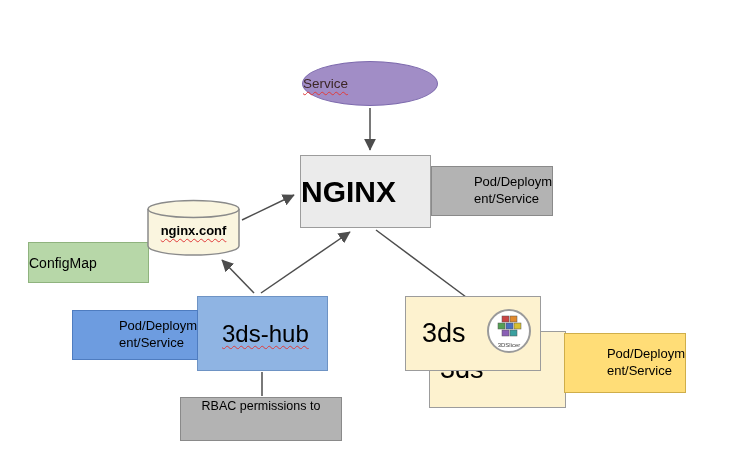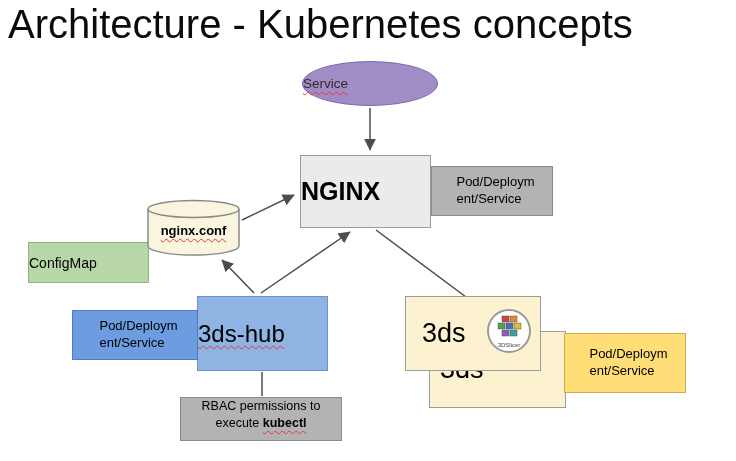--- a/index.html
+++ b/index.html
@@ -16,31 +16,31 @@
   #title {
     position:absolute; left:8px; top:2px; width:728px;
     font-size:40px; color:#0b0b0b; white-space:nowrap; z-index:3;
   }
   #service {
     left:302px; top:61px; width:136px; height:45px;
     background:#a18dc6; border-color:#7d6aad; border-radius:50%;
     font-size:13.5px; color:#3c2626;
   }
   #nginx  { left:300px; top:155px; width:131px; height:73px;
-    background:#ebebeb; font-weight:bold; font-size:25px; }
+    background:#ebebeb; font-weight:bold; font-size:30px; }
   .gray-pod { background:#b3b3b3; border-color:#8a8a8a; font-size:13px;
-    justify-content:center; padding-left:7px; text-align:left; }
+    justify-content:flex-end; padding-left:7px; text-align:left; }
   #nginx-pod { left:431px; top:166px; width:122px; height:50px; }
   #configmap { left:28px; top:210px; width:121px; height:41px;
     background:#b7d7a8; border-color:#8fb37e; font-size:14px;margin-top:32px; }
   #cylinder { position:absolute; left:146px; top:199px; width:95px; height:58px; z-index:3; }
   #cylinder-label { position:absolute; left:0; top:24px; width:95px;
     text-align:center; font-size:13px; color:#000;font-weight:bold; }
   #hub { left:197px; top:296px; width:131px; height:75px;
-    background:#8fb4e3; border-color:#6e93c4; font-size:24px; }
+    background:#8fb4e3; border-color:#6e93c4; font-size:24px;padding-left:24px; }
   #hub-pod { left:72px; top:310px; width:126px; height:50px;
     background:#6d9ce0; border-color:#4e7cc0; }
   #rbac { left:180px; top:397px; width:162px; height:44px;
     background:#b3b3b3; border-color:#8a8a8a; font-size:12.5px;
     flex-direction:column; line-height:1.35; }
   #app-back { left:429px; top:331px; width:137px; height:77px;
     background:#fdf2cf; z-index:2; justify-content:flex-start;
     padding-left:10px; font-size:27px; }
   #app { left:405px; top:296px; width:136px; height:75px;
     background:#fdf2cf; z-index:3; justify-content:flex-start;
@@ -68,21 +68,20 @@
       </marker>
     </defs>
     <line x1="370" y1="108" x2="370" y2="150" stroke="#4d4d4d" stroke-width="1.5" marker-end="url(#arrowhead)"></line>
     <line x1="242" y1="220" x2="294" y2="195" stroke="#4d4d4d" stroke-width="1.5" marker-end="url(#arrowhead)"></line>
     <line x1="261" y1="293" x2="350" y2="232" stroke="#4d4d4d" stroke-width="1.5" marker-end="url(#arrowhead)"></line>
     <line x1="254" y1="293" x2="222" y2="260" stroke="#4d4d4d" stroke-width="1.5" marker-end="url(#arrowhead)"></line>
     <line x1="376" y1="230" x2="466" y2="297" stroke="#4d4d4d" stroke-width="1.5"></line>
     <line x1="262" y1="372" x2="262" y2="396" stroke="#4d4d4d" stroke-width="1.5"></line>
   </svg>
 
-  <div id="title">Architecture - Kubernetes concepts</div>
 
   <div id="service" class="node">
     <span class="misspell">Service</span>
   </div>
 
   <div id="nginx" class="node">
     <span>NGINX</span>
   </div>
 
   <div id="nginx-pod" class="node gray-pod">
@@ -110,23 +109,20 @@
 
   <div id="hub-pod" class="node gray-pod">
     <span class="pod-label">Pod/Deploym
 ent/Service</span>
   </div>
 
   <div id="rbac" class="node">
     <div>
       <span>RBAC permissions to</span>
     </div>
-    <div>
-      <span>execute </span><b class="misspell">kubectl</b>
-    </div>
   </div>
 
   <div id="app-back" class="node">
     <span>3ds</span>
   </div>
 
   <div id="app" class="node">
     <span>3ds</span>
     <svg id="slicer-logo" width="46" height="52" viewBox="0 0 46 52">
       <circle cx="23" cy="23" r="21" fill="#ffffff" stroke="#9a9a9a" stroke-width="2"></circle>

